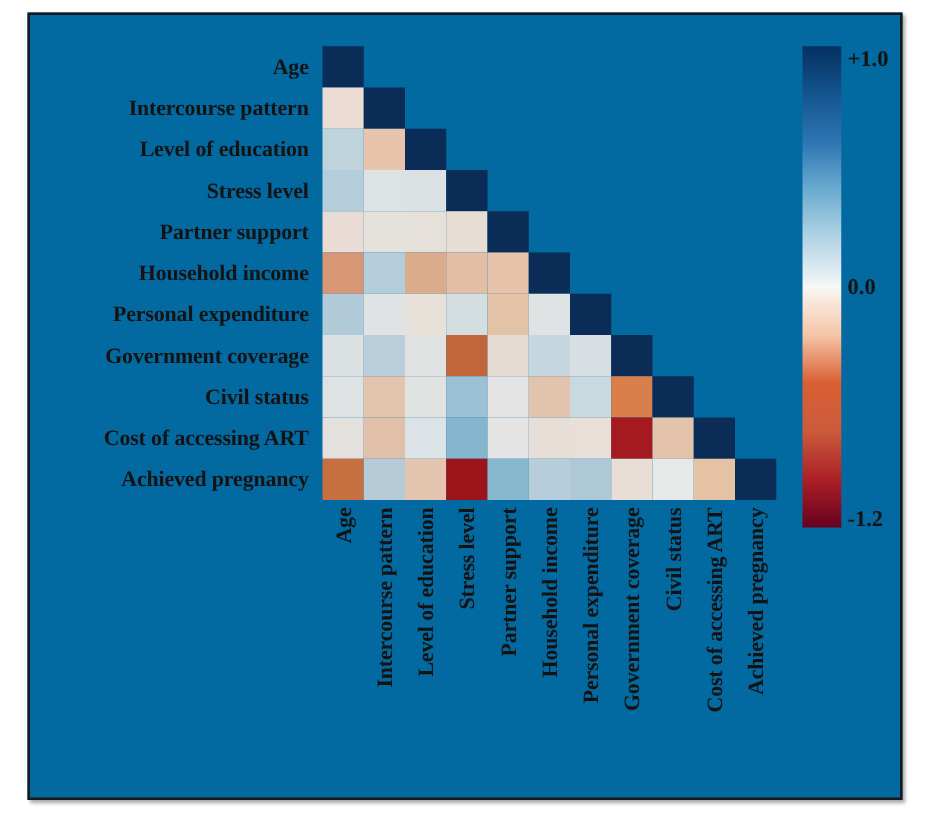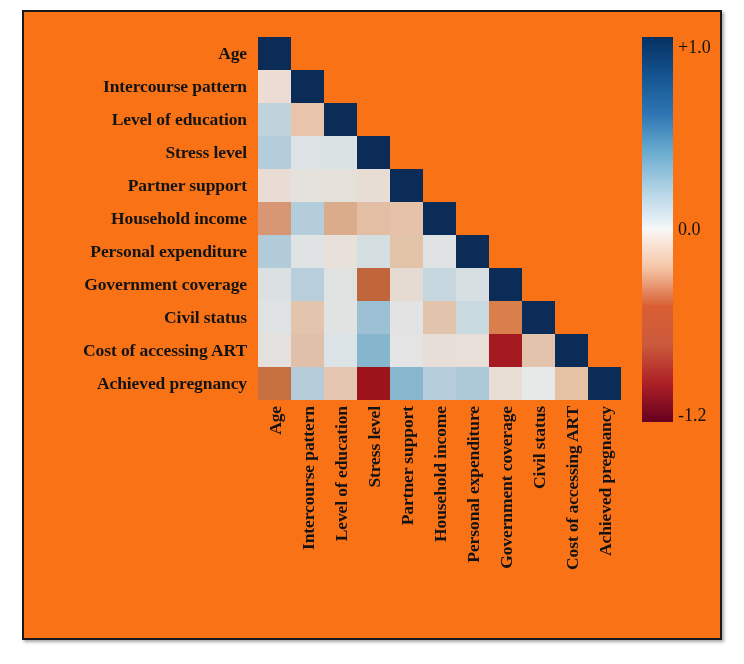--- a/index.html
+++ b/index.html
@@ -15,21 +15,21 @@
     overflow: hidden;
   }
 
   
   #figure-frame {
     position: absolute;
     left: 22px;
     top: 10px;
     width: 700px;
     height: 630px;
-    background: #f97316;
+    background: #0369a1;
     border: 2px solid #19191b;
     box-sizing: border-box;
     box-shadow: 2px 2px 3px rgba(0,0,0,0.35);
   }
 
   
   #plot-area {
     position: absolute;
     left: 0;
     top: 0;
@@ -111,21 +111,21 @@
     position: absolute;
     left: 0;
     top: 0;
     width: 31px;
     height: 385px;
   }
   .cbar-tick-label {
     position: absolute;
     left: 36px;
     font-size: 18px;
-    font-weight: normal;
+    font-weight: bold;
     color: #131313;
     white-space: nowrap;
   }
   #cbar-top-label    { top: 0px; }
   #cbar-mid-label    { top: 182px; }
   #cbar-bottom-label { top: 368px; }
 </style>
 </head>
 <body>
 

